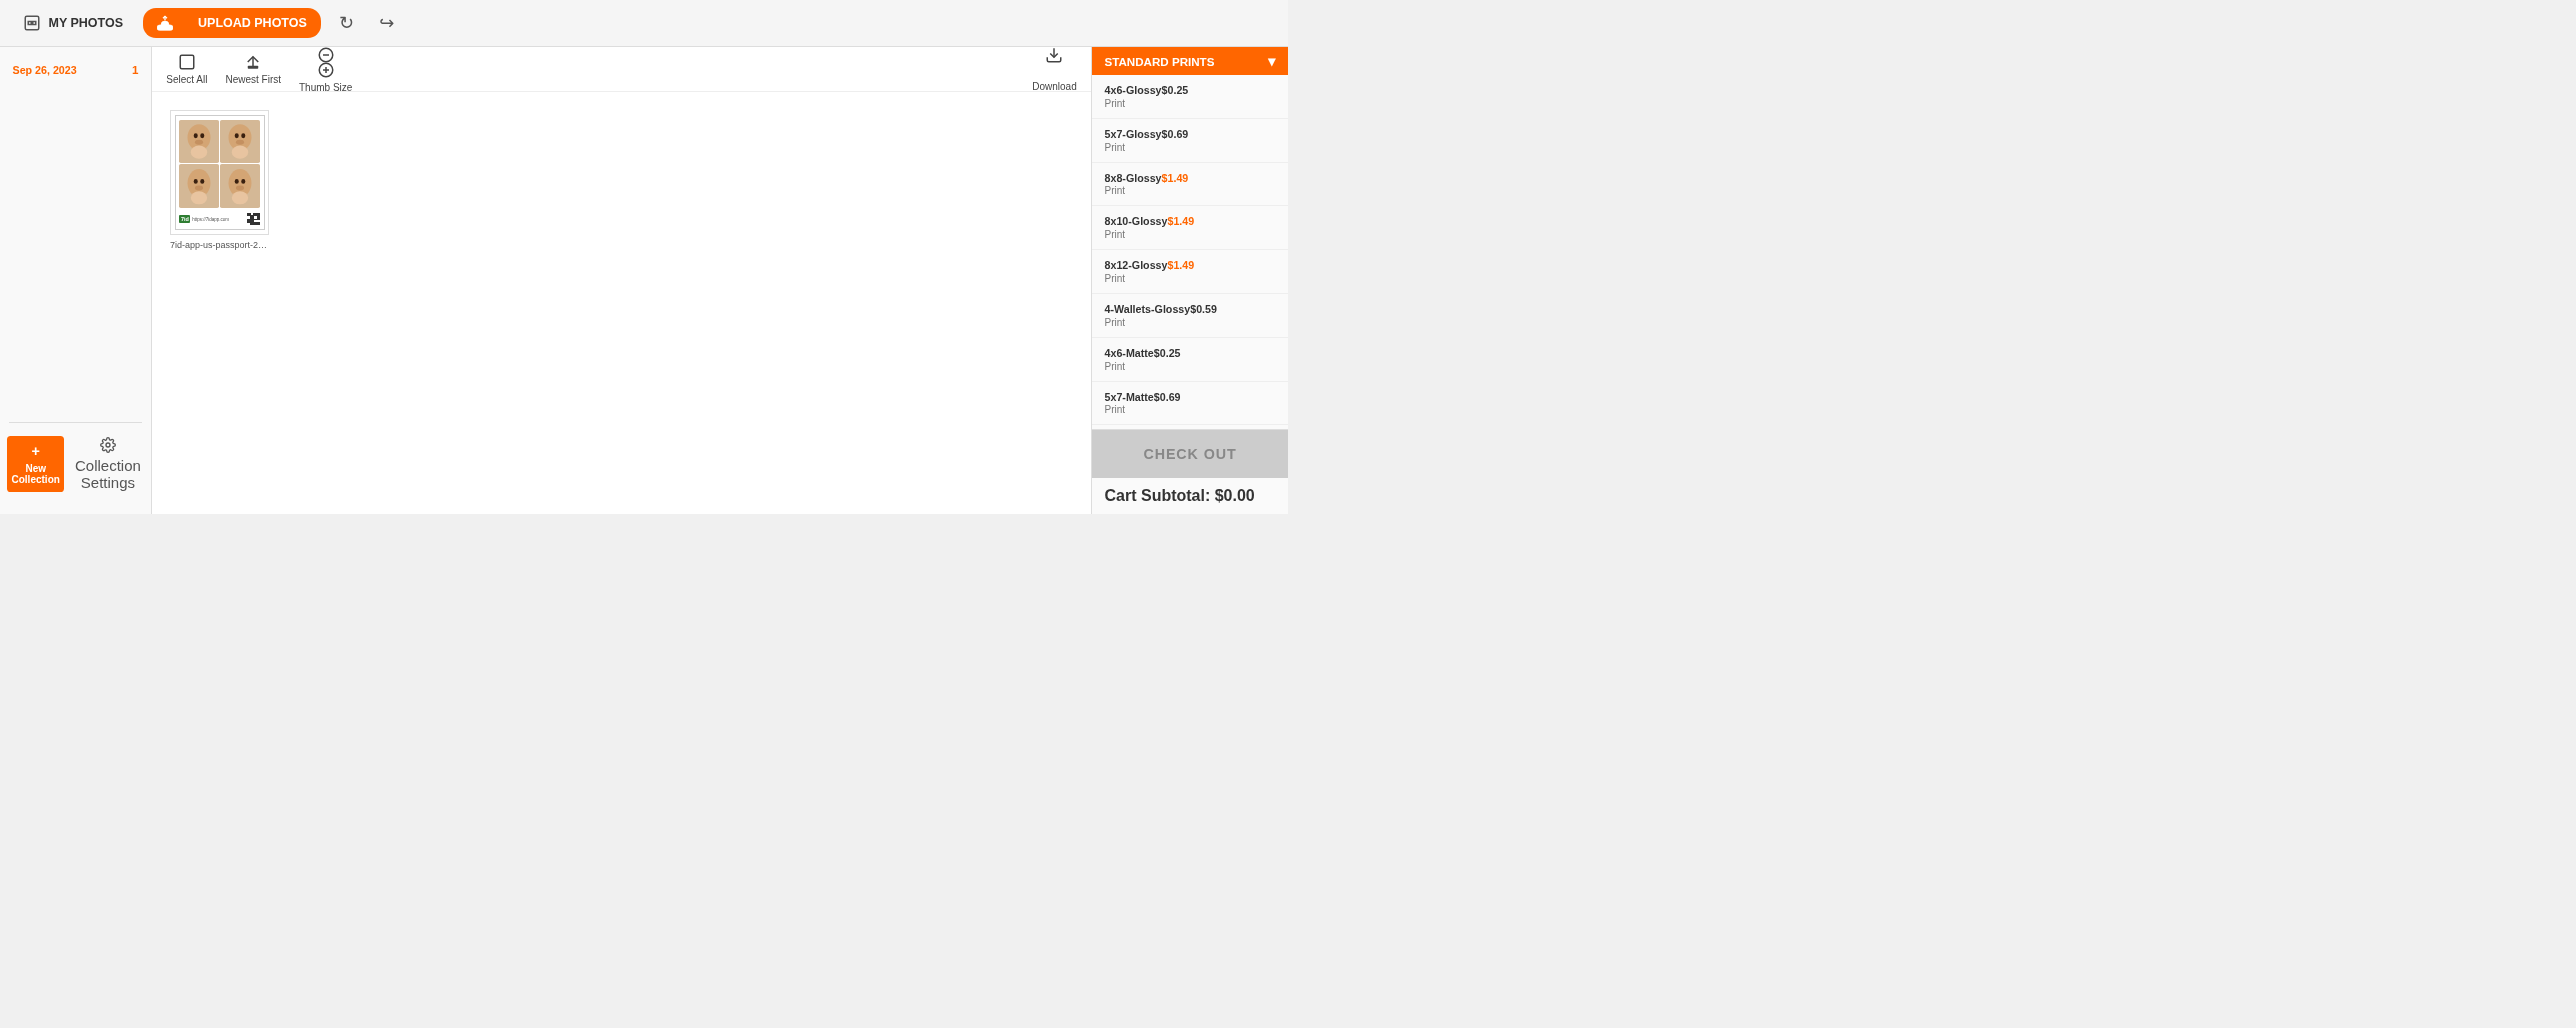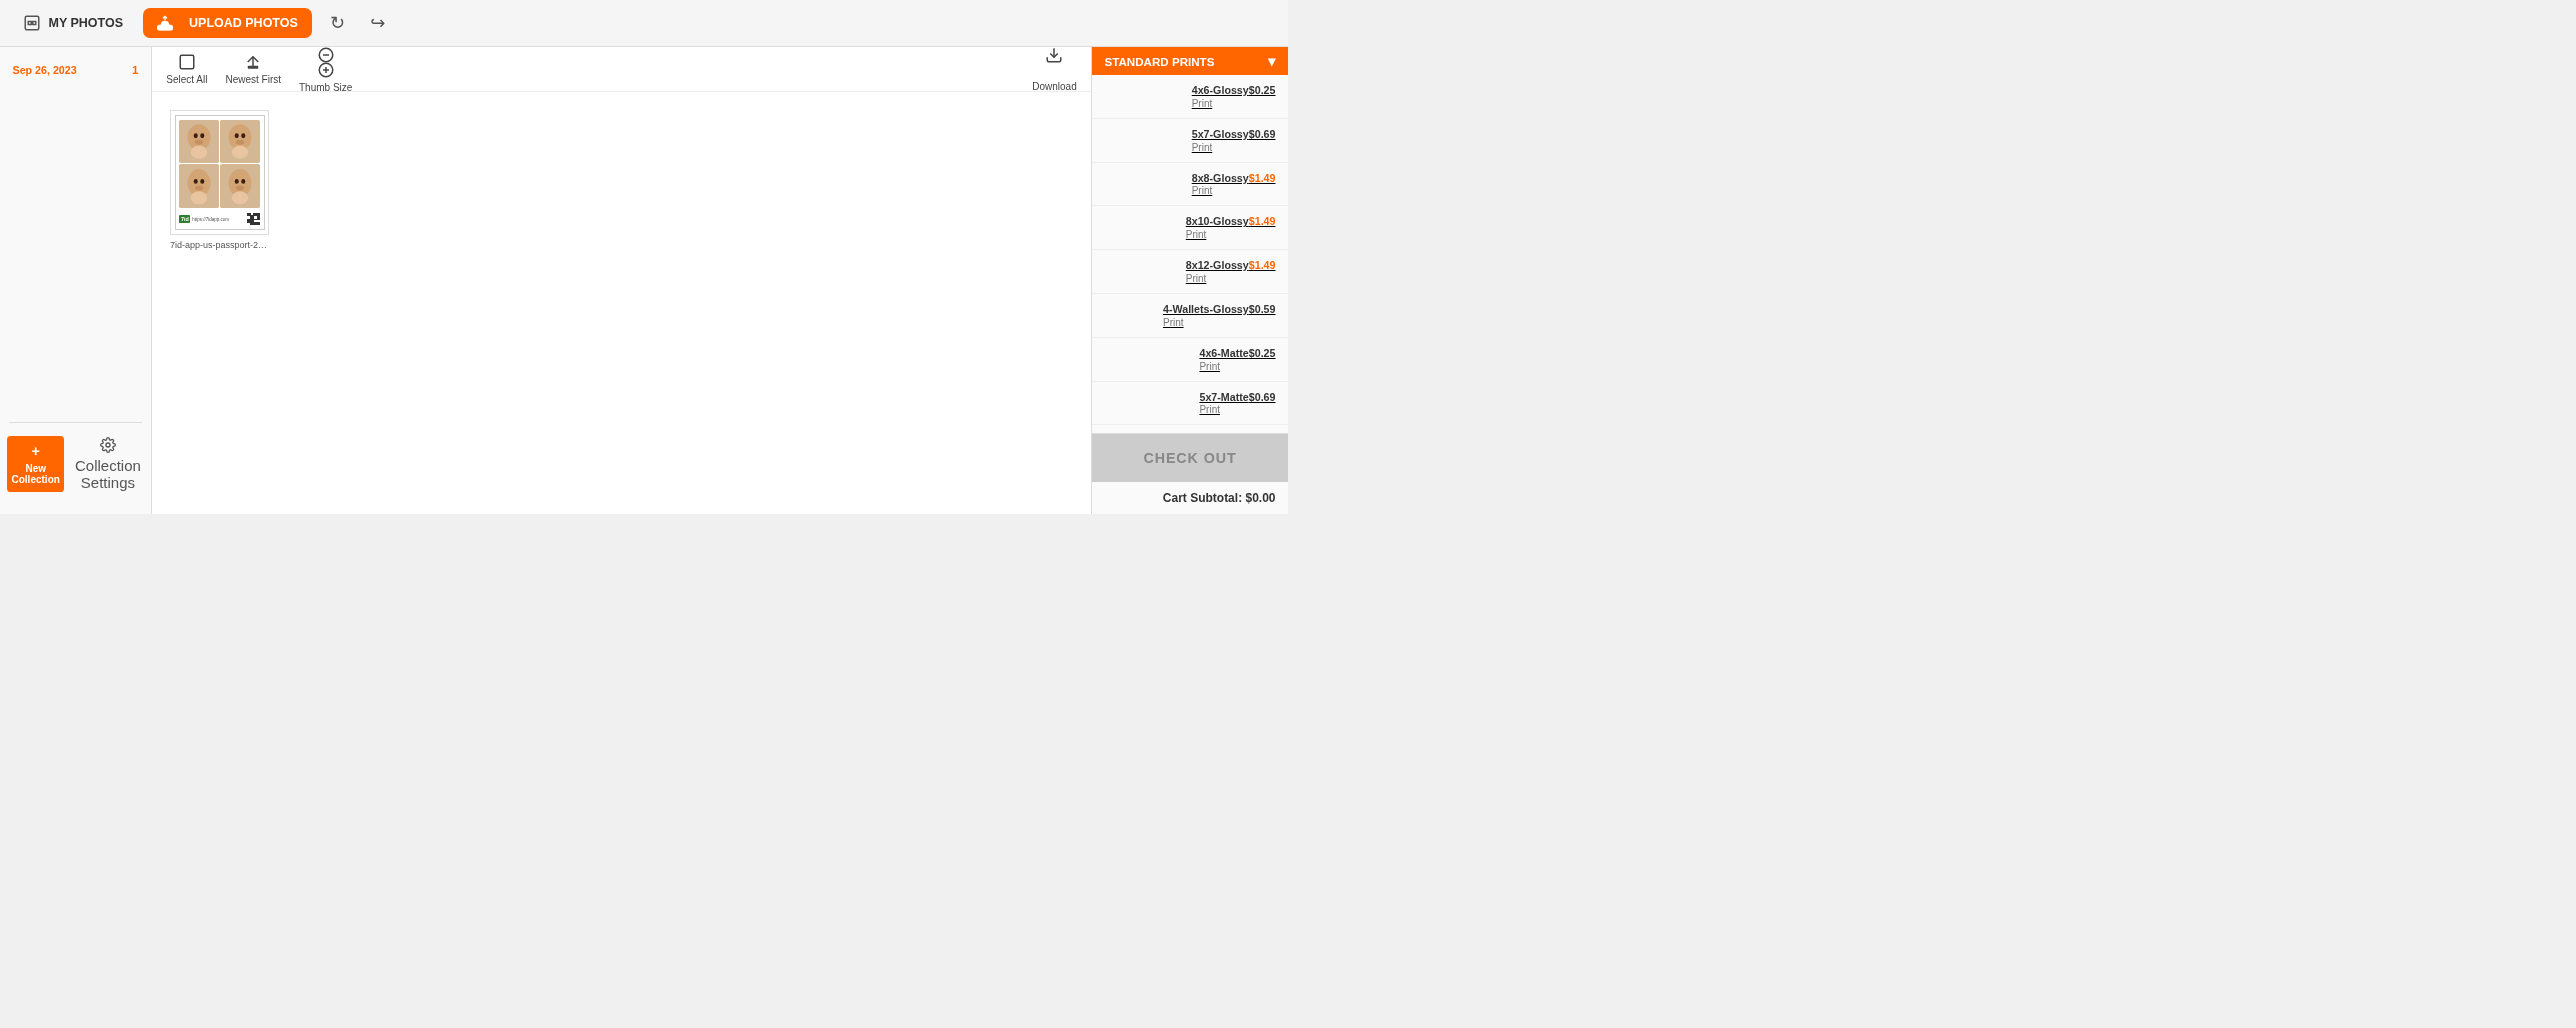--- a/index.html
+++ b/index.html
@@ -24,28 +24,28 @@
       cursor: pointer;
       font-size: 12.5px;
       font-weight: bold;
       color: #333;
       padding: 5.4px 9px;
     }
     .upload-btn {
       background: #f60;
       color: white;
       border: none;
-      border-radius: 7px;
+      border-radius: 13px;
       padding: 7.2px 14.3px;
       font-size: 12.5px;
       font-weight: bold;
       cursor: pointer;
       display: flex;
       align-items: center;
-      gap: 16px;
+      gap: 25px;
       text-transform: uppercase;
     }
     .icon-btn {
       background: none;
       border: none;
       cursor: pointer;
       font-size: 18px;
       color: #555;
       padding: 3.6px 7.2px;
     }
@@ -265,25 +265,24 @@
       text-transform: uppercase;
       height: 28px;
     }
     .prints-list {
       flex: 1;
       overflow-y: auto;
       padding: 0;
     }
     .print-item {
       display: flex;
-      justify-content: flex-end;
+      justify-content: flex-start;
       align-items: flex-start;
       padding: 9px 12.5px;
       border-bottom: 0.9px solid #eee;
-      text-decoration: underline;
     }
     .print-info { display: flex; flex-direction: column; gap: 1.8px; }
     .print-name { font-size: 10.7px; font-weight: bold; color: #333; }
     .print-type { font-size: 10px; color: #777; }
     .print-price { font-size: 10.7px; font-weight: bold; }
     .print-price.orange { color: #f60; }
     .print-price.black { color: #333; }
 
     .checkout-section {
       padding: 0;
@@ -296,24 +295,24 @@
       border: none;
       padding: 16px;
       font-size: 14.3px;
       font-weight: bold;
       cursor: not-allowed;
       text-transform: uppercase;
       letter-spacing: 0.9px;
     }
     .cart-subtotal {
       padding: 9px 12.5px;
-      font-size: 12px;
+      font-size: 16px;
       font-weight: bold;
       color: #333;
-      text-align: right;
+      text-align: left;
     }
   </style>
 </head>
 <body>
 
 <div class="top-bar">
   <button class="my-photos-btn">
     <svg width="18" height="18" viewBox="0 0 24 24" fill="none" stroke="#555" stroke-width="2">
       <rect x="3" y="3" width="18" height="18" rx="2"></rect>
         <rect x="7" y="10" width="4" height="4"></rect>

